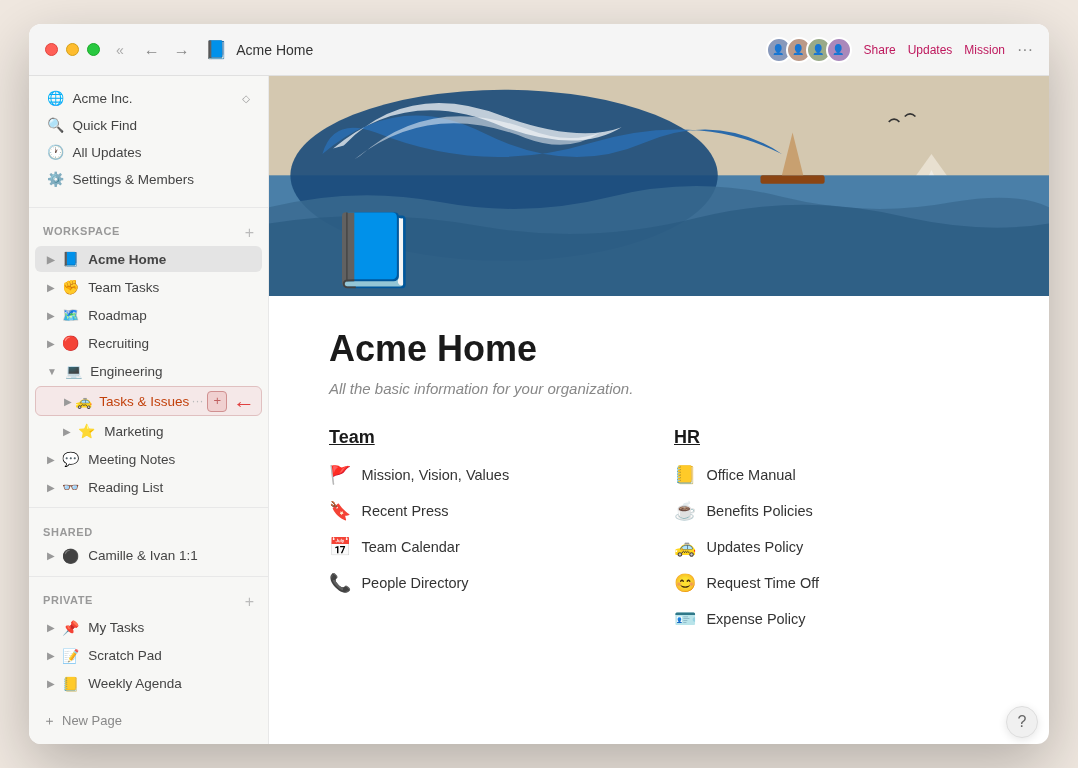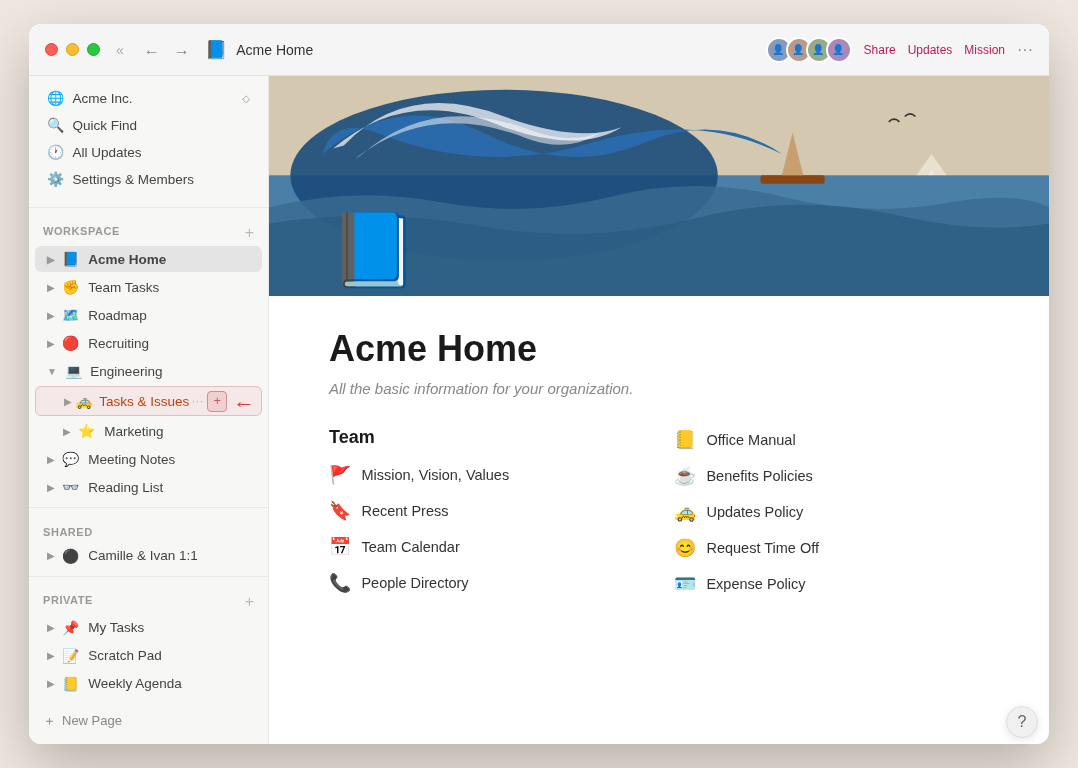--- a/index.html
+++ b/index.html
@@ -238,20 +238,21 @@
     .columns {
       display: grid;
       grid-template-columns: 1fr 1fr;
       gap: 30px;
     }
     .column-title {
       font-size: 18px;
       font-weight: 600;
       color: #1a1a1a;
       margin-bottom: 14px;
+      text-decoration: underline;
     }
     .link-list {
       display: flex;
       flex-direction: column;
       gap: 10px;
     }
     .link-item {
       display: flex;
       align-items: center;
       gap: 10px;
@@ -496,20 +497,21 @@
                 <span>Team Calendar</span>
               </div>
               <div class="link-item">
                 <span class="link-emoji">📞</span>
                 <span>People Directory</span>
               </div>
             </div>
           </div>
 
           <div class="column">
+            <div class="column-title">HR</div>
             <div class="link-list">
               <div class="link-item">
                 <span class="link-emoji">📒</span>
                 <span>Office Manual</span>
               </div>
               <div class="link-item">
                 <span class="link-emoji">☕</span>
                 <span>Benefits Policies</span>
               </div>
               <div class="link-item">

